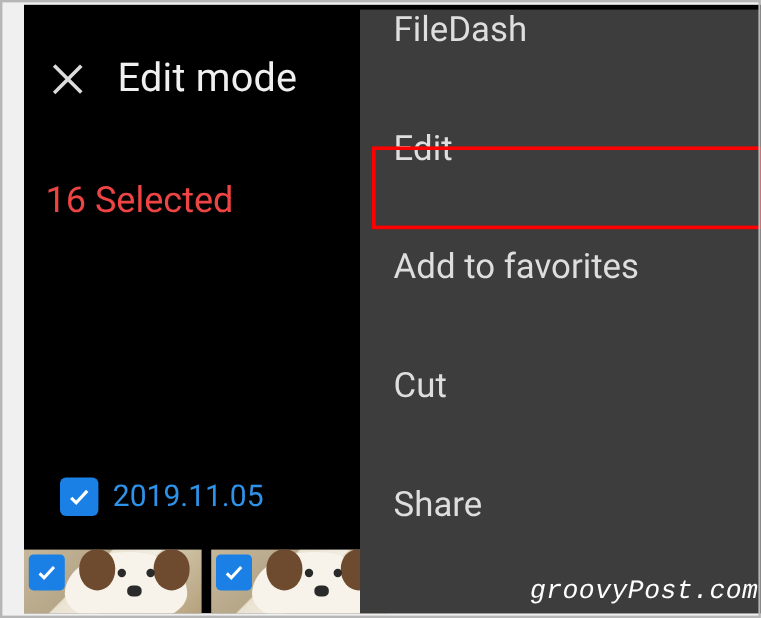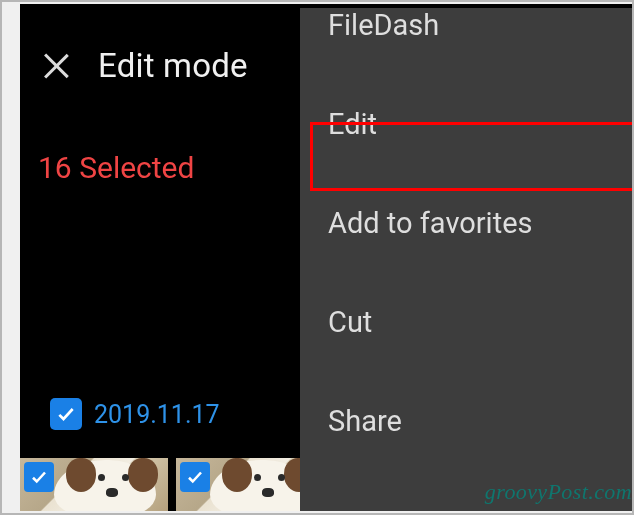--- a/index.html
+++ b/index.html
@@ -214,24 +214,24 @@
       bottom: 15px;
       border: 3px solid #ff0000;
       pointer-events: none;
     }
 
     
     .watermark {
       position: absolute;
       right: 14px;
       bottom: 6px;
-      font-family: Liberation Serif, serif;
+      font-family: Liberation Mono, monospace;
       font-style: italic;
       font-size: 22px;
-      color: #0f766e;
+      color: #ffffff;
       letter-spacing: 0.4px;
       z-index: 50;
       pointer-events: none;
     }
   </style>
 </head>
 <body>
 
 <div class="outer-frame"></div>
 
@@ -243,21 +243,21 @@
   </div>
 
   <div class="selected-count">16 Selected</div>
 
   <div class="date-row">
     <div class="checkbox">
       <svg viewBox="0 0 24 24">
           <polyline points="4 13 9 18 20 6"></polyline>
         </svg>
     </div>
-    <div class="date-label">2019.11.17</div>
+    <div class="date-label">2019.11.05</div>
   </div>
 
   <div class="thumbs">
     <div class="thumb">
       <div class="thumb-inner">
         <div class="dog-body"></div>
           <div class="dog-ear-l"></div>
           <div class="dog-ear-r"></div>
         <div class="dog-eye-l"></div>
           <div class="dog-eye-r"></div>

